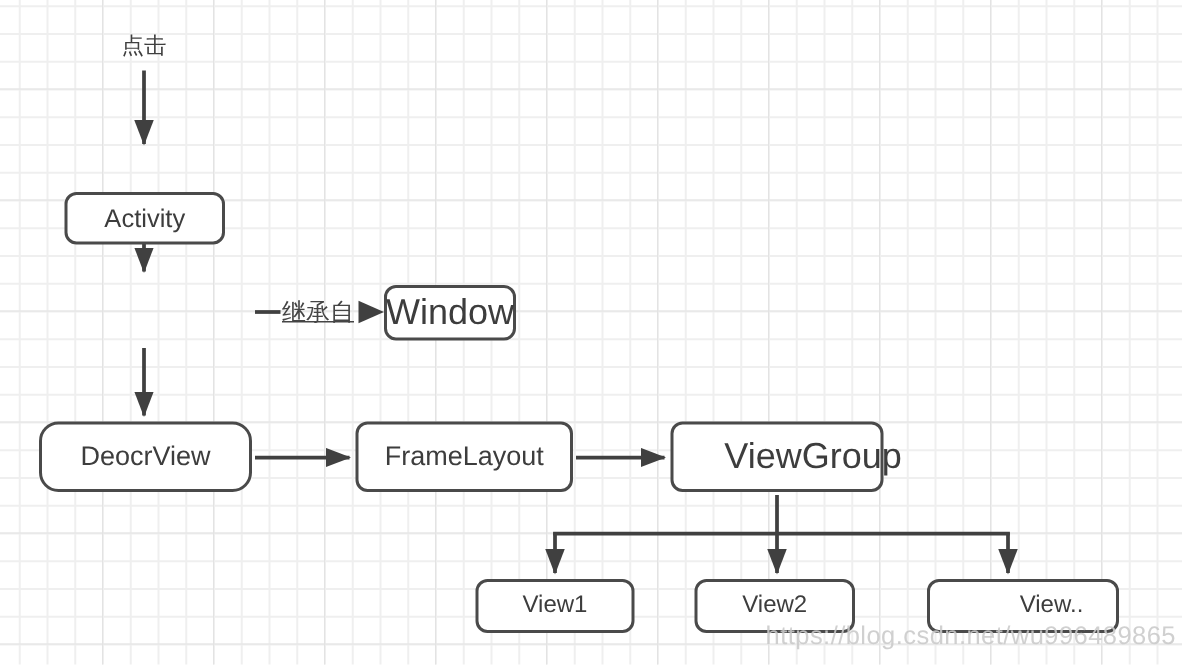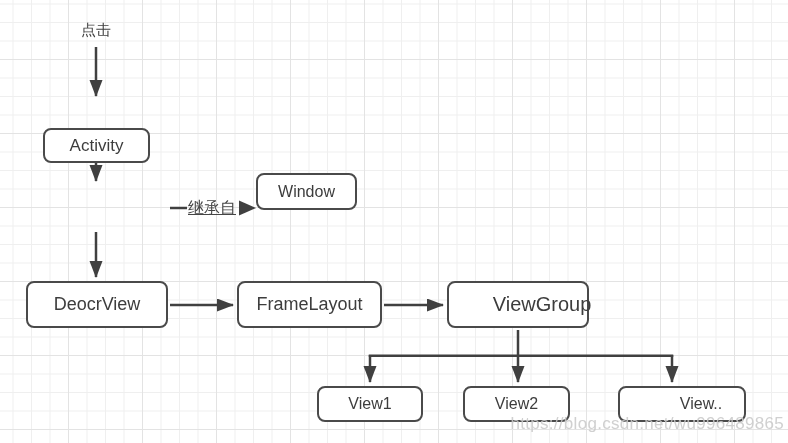--- a/index.html
+++ b/index.html
@@ -36,24 +36,24 @@
     border-radius:8px;
     display:flex;
     align-items:center;
     justify-content:center;
     color:#3d3d3d;
     font-size:17px;
     white-space:nowrap;
   }
   .n-activity   {left:43px;  top:100px; width:107px; height:35px;margin-top:28px;}
   .n-phonewindow{left:25px;  top:185px; width:145px; height:46px; font-size:19px;}
-  .n-window     {left:256px; top:173px; width:101px; height:37px; font-size:16px;}
-  .n-deocrview  {left:26px;  top:281px; width:142px; height:47px; font-size:18px;}
+  .n-window     {left:256px; top:190px; width:88px; height:37px; font-size:24px;}
+  .n-deocrview  {left:26px;  top:281px; width:142px; height:47px; font-size:18px;border-radius:13px;}
   .n-framelayout{left:237px; top:281px; width:145px; height:47px; font-size:18px;}
-  .n-viewgroup  {left:447px; top:281px; width:142px; height:47px; font-size:20px;padding-left:48px;}
+  .n-viewgroup  {left:447px; top:281px; width:142px; height:47px; font-size:24px;padding-left:48px;}
   .n-view1      {left:317px; top:386px; width:106px; height:36px; font-size:16px;}
   .n-view2      {left:463px; top:386px; width:107px; height:36px; font-size:16px;}
   .n-viewmore   {left:618px; top:386px; width:128px; height:36px; font-size:16px;padding-left:38px;}
   .flabel{
     position:absolute;
     z-index:4;
     color:#454545;
     white-space:nowrap;
   }
   .l-click{

